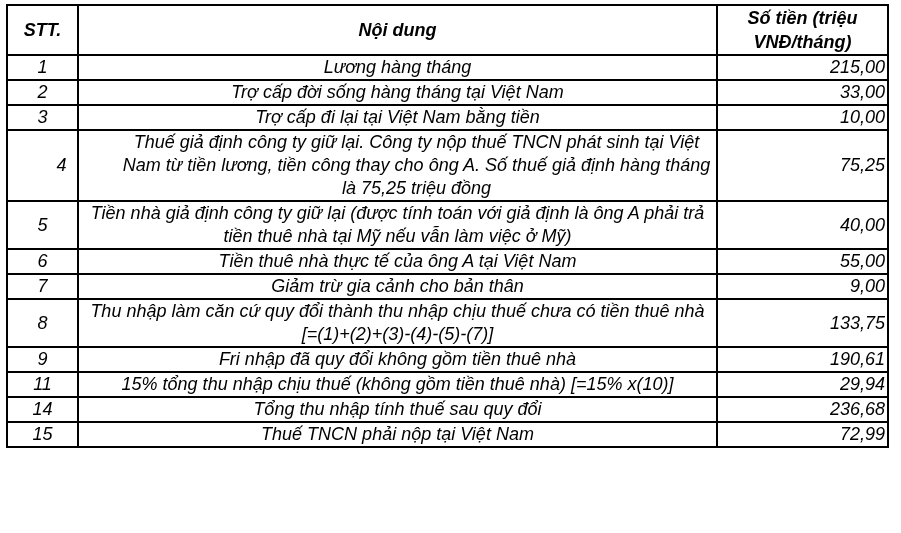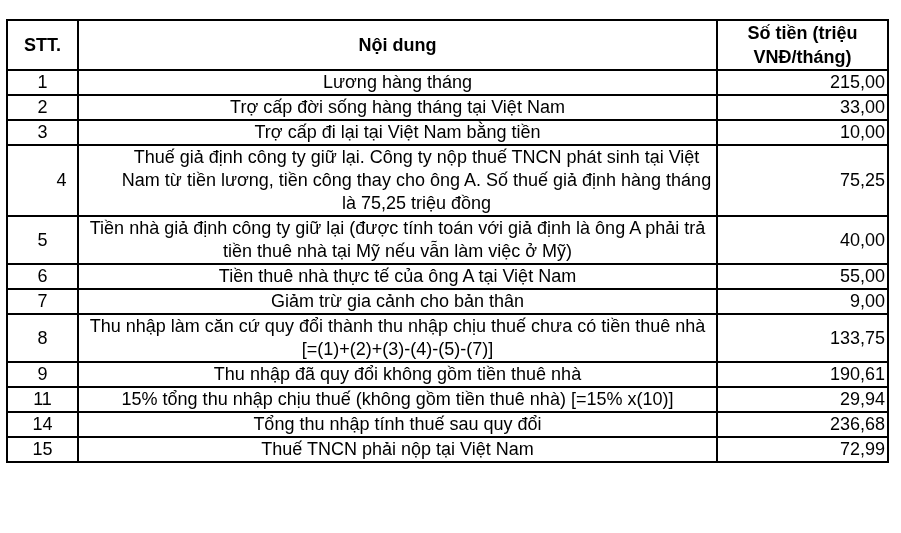--- a/index.html
+++ b/index.html
@@ -1,19 +1,19 @@
 <!DOCTYPE html>
 <html><head>
   <meta charset="utf-8">
   <style>
     html, body { margin: 0; padding: 0; background: #ffffff; }
     body { width: 901px; height: 533px; position: relative; overflow: hidden;
            font-family: "Liberation Sans", sans-serif; color: #000; }
-    table { position: absolute; left: 6px; top: 19px; border-collapse: collapse;
-            width: 881px; table-layout: fixed; }
+    table { position: absolute; left: 6px; top: 4px; border-collapse: collapse;
+            width: 881px; table-layout: fixed; font-style: italic; }
     td, th { border: 2px solid #000; padding: 0 2px; font-size: 18px; line-height: 23px;
              vertical-align: middle; }
     th { font-weight: bold; text-align: center; height: 48px; font-size: 18px; line-height: 24px; }
     col.c1 { width: 71px; }
     col.c2 { width: 639px; }
     col.c3 { width: 171px; }
     td.stt { text-align: center; }
     td.amt { text-align: right; }
     td.content { text-align: center; }
     tr.r1 td { height: 21px; }
@@ -72,21 +72,21 @@
       <td class="content">Giảm trừ gia cảnh cho bản thân</td>
       <td class="amt">9,00</td>
     </tr>
     <tr class="r2">
       <td class="stt">8</td>
       <td class="content">Thu nhập làm căn cứ quy đổi thành thu nhập chịu thuế chưa có tiền thuê nhà [=(1)+(2)+(3)-(4)-(5)-(7)]</td>
       <td class="amt">133,75</td>
     </tr>
     <tr class="r1">
       <td class="stt">9</td>
-      <td class="content">Thu nhập đã quy đổi không gồm tiền thuê nhà</td>
+      <td class="content">Fri nhập đã quy đổi không gồm tiền thuê nhà</td>
       <td class="amt">190,61</td>
     </tr>
     <tr class="r1">
       <td class="stt">11</td>
       <td class="content">15% tổng thu nhập chịu thuế (không gồm tiền thuê nhà) [=15% x(10)]</td>
       <td class="amt">29,94</td>
     </tr>
     <tr class="r1">
       <td class="stt">14</td>
       <td class="content">Tổng thu nhập tính thuế sau quy đổi</td>

